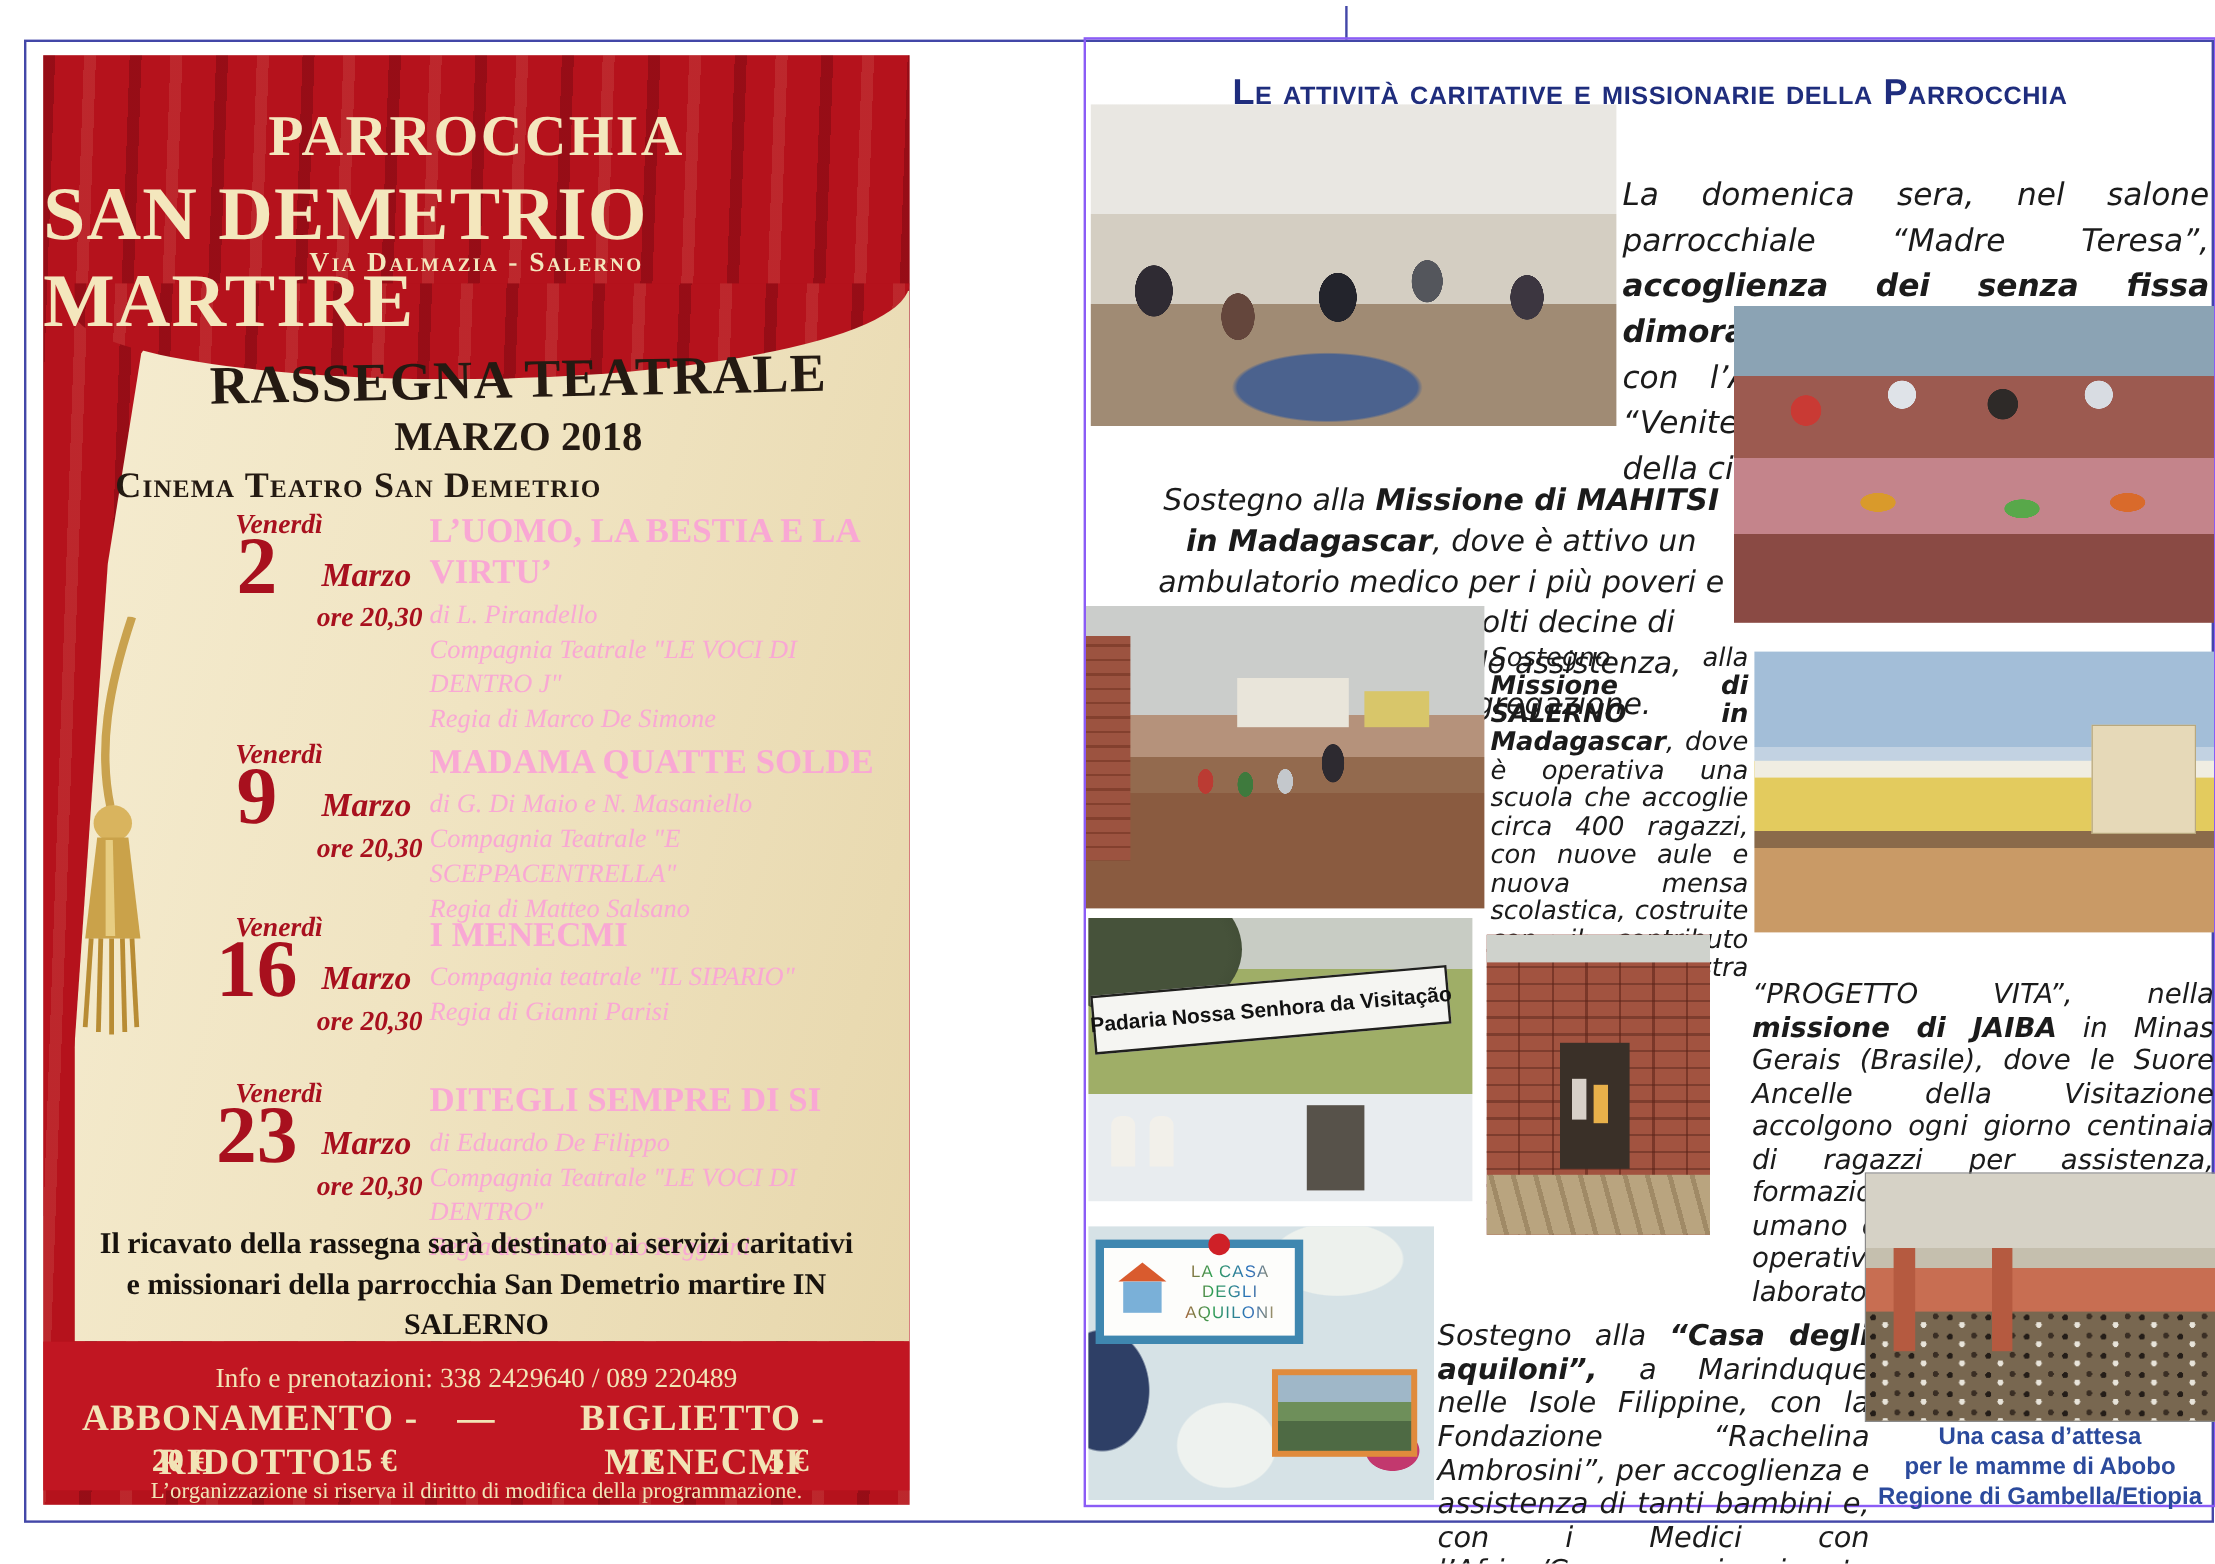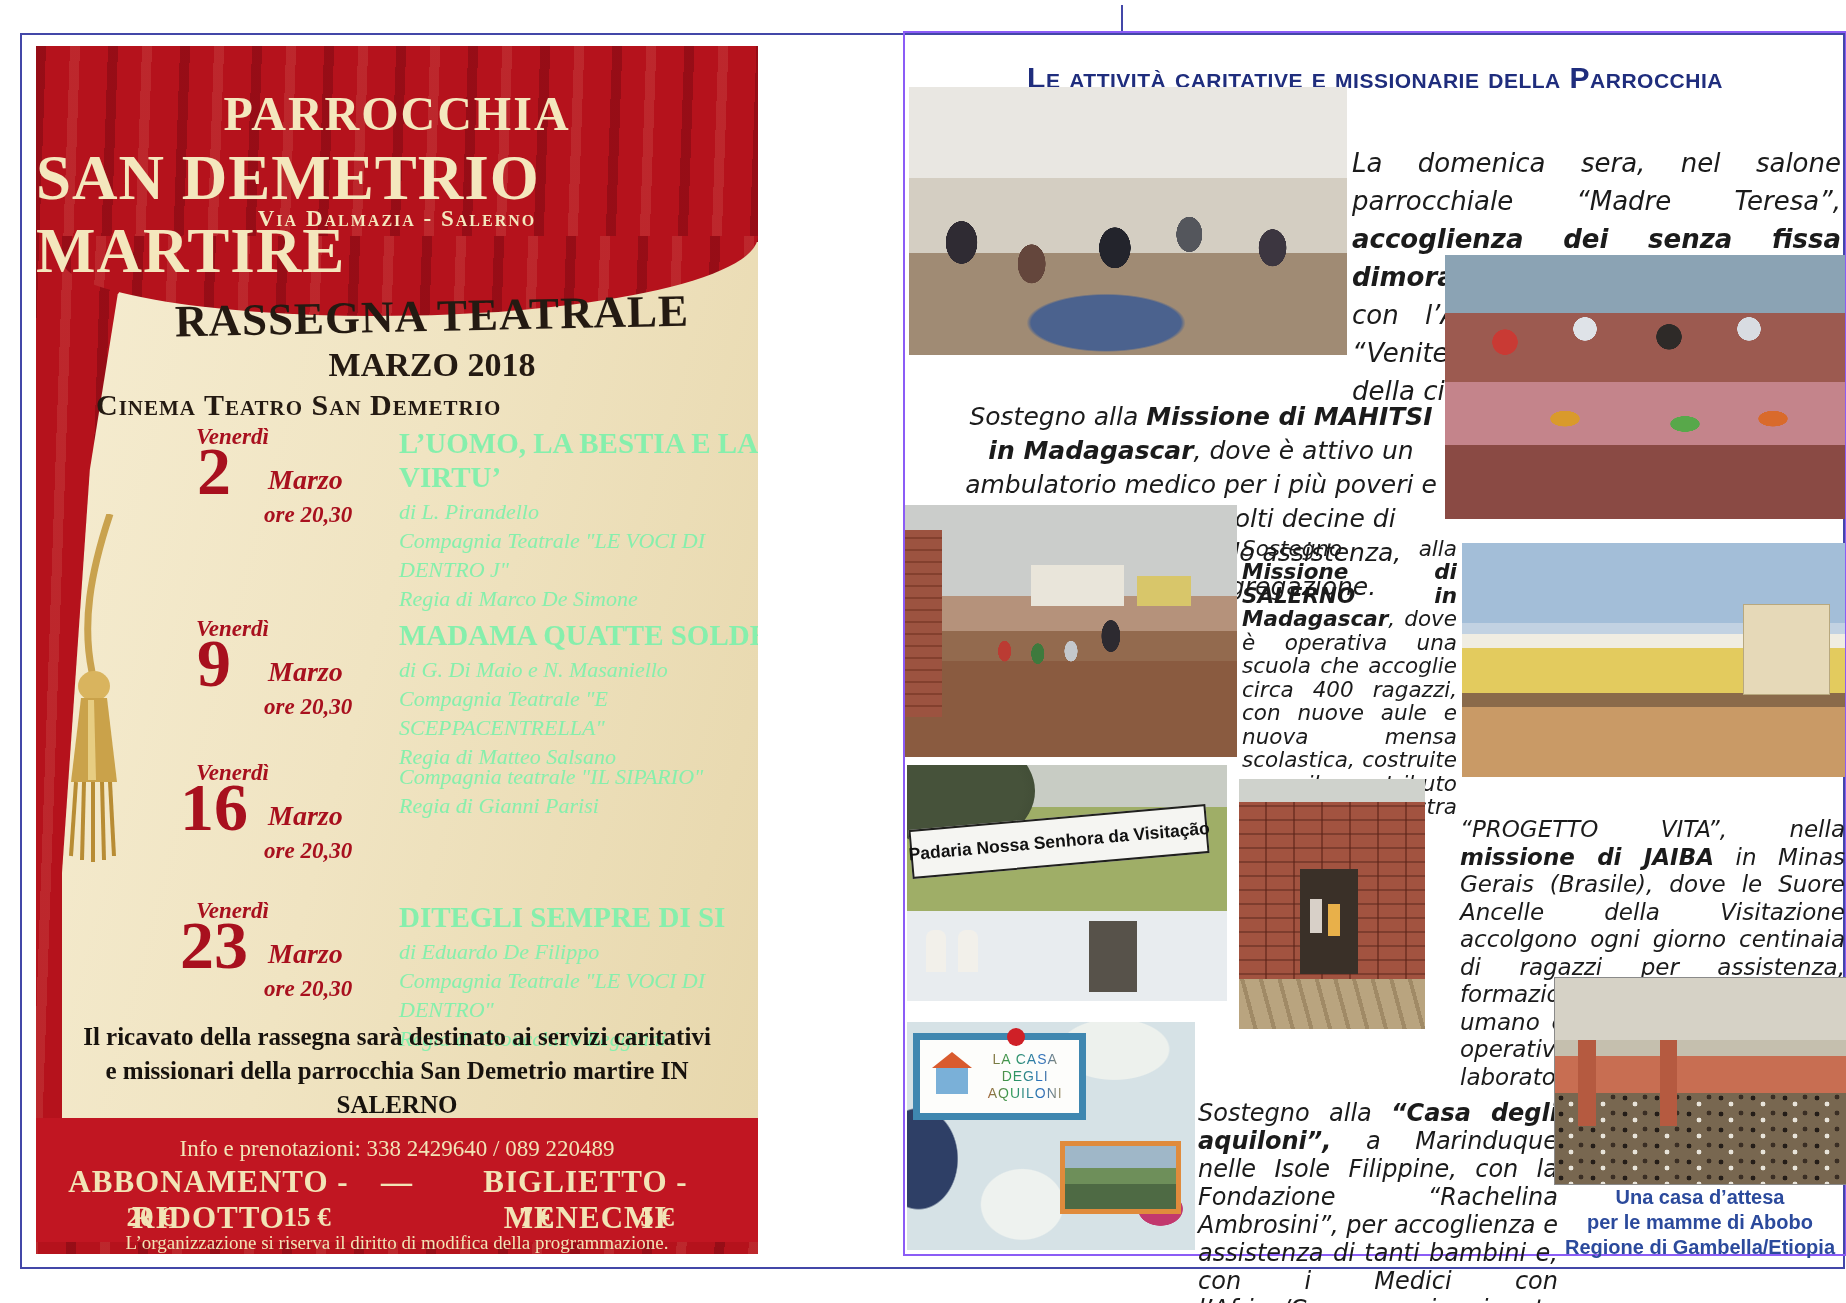--- a/index.html
+++ b/index.html
@@ -36,21 +36,21 @@
   .series-month{left:80px;top:300px;width:632px;text-align:center;color:#241a12;font-weight:bold;font-size:34px;}
   .series-venue{left:60px;top:342px;width:652px;color:#241a12;font-weight:bold;
       font-size:30px;font-variant:small-caps;letter-spacing:1px;}
 
   .show{left:130px;width:570px;height:170px;}
   .s1{top:378px;} .s2{top:570px;} .s3{top:714px;} .s4{top:852px;}
   .show .day{position:absolute;left:30px;top:0;color:#a8101e;font-weight:bold;font-style:italic;font-size:23px;}
   .show .num{position:absolute;left:0;top:12px;width:96px;text-align:center;color:#a8101e;font-weight:bold;font-size:68px;line-height:70px;}
   .show .month{position:absolute;left:102px;top:40px;color:#a8101e;font-weight:bold;font-style:italic;font-size:28px;}
   .show .time{position:absolute;left:98px;top:78px;color:#a8101e;font-weight:bold;font-style:italic;font-size:23px;}
-  .show .details{position:absolute;left:192px;top:2px;width:372px;color:#86efac;margin-left:41px;}
+  .show .details{position:absolute;left:192px;top:2px;width:372px;color:#f9a8d4;}
   .show .title{font-weight:bold;font-size:29px;line-height:34px;margin-bottom:3px;}
   .show .dline{font-style:italic;font-size:22px;line-height:29px;}
 
   .proceeds{left:20px;top:974px;width:682px;text-align:center;color:#17120d;font-weight:bold;
       font-size:25px;line-height:34px;}
 
   .band{left:0;top:1072px;width:722px;height:124px;background:#c11622;color:#f2e4b6;}
   .band .info{position:absolute;left:0;top:18px;width:100%;text-align:center;font-size:23px;}
   .band .headings{position:absolute;left:0;top:46px;width:100%;display:flex;align-items:baseline;
       font-weight:bold;font-size:31px;letter-spacing:1px;}
@@ -210,20 +210,21 @@
       <div class="dline">Regia di  Matteo Salsano</div>
     </div>
   </div>
 
   <div class="abs show s3">
     <span class="day">Venerdì</span>
     <span class="num">16</span>
     <span class="month">Marzo</span>
     <span class="time">ore 20,30</span>
     <div class="details">
+      <div class="title">I MENECMI</div>
       <div class="dline">Compagnia teatrale "IL SIPARIO"</div>
       <div class="dline">Regia di Gianni Parisi</div>
     </div>
   </div>
 
   <div class="abs show s4">
     <span class="day">Venerdì</span>
     <span class="num">23</span>
     <span class="month">Marzo</span>
     <span class="time">ore 20,30</span>

